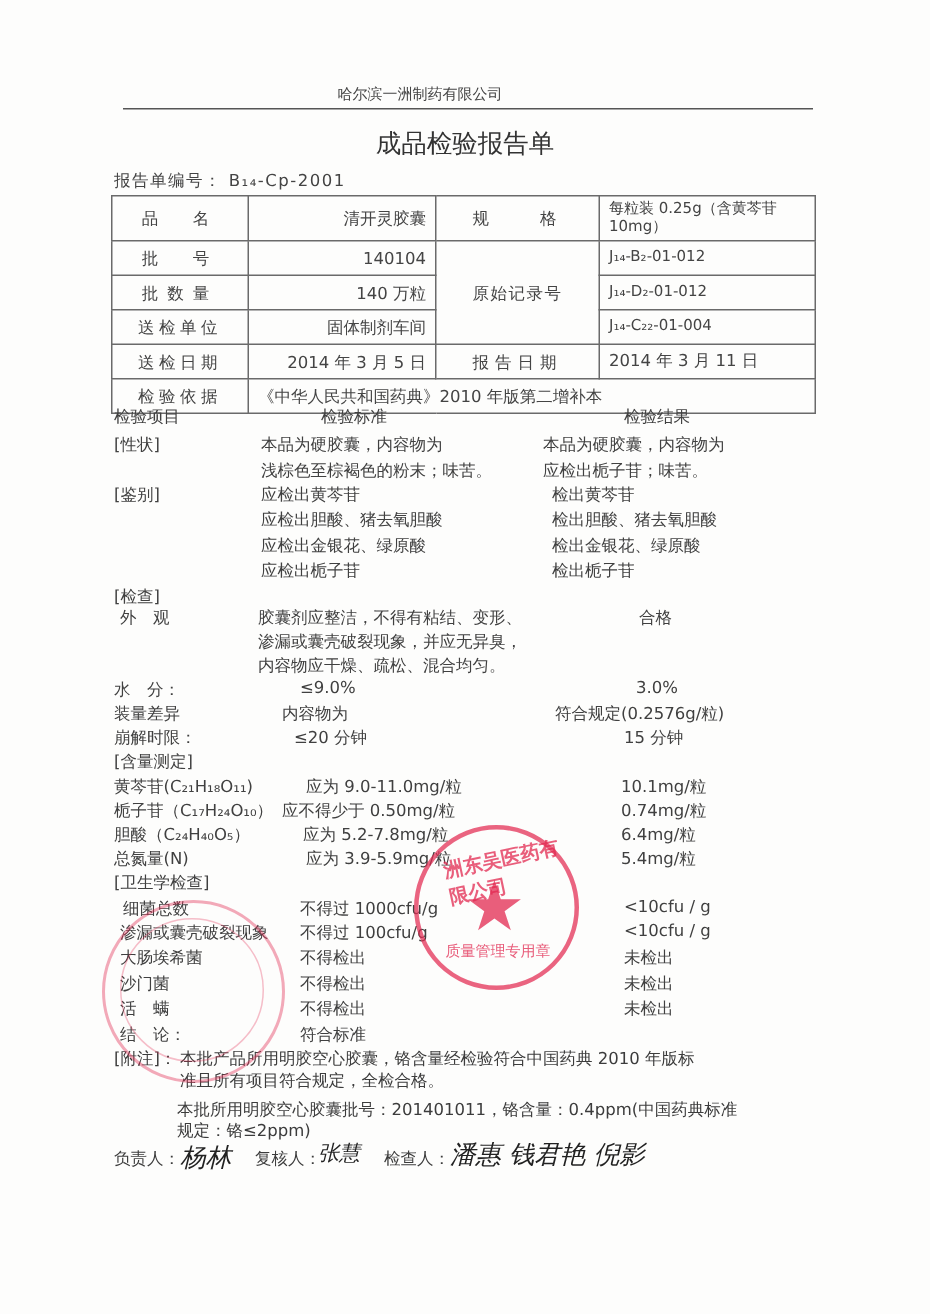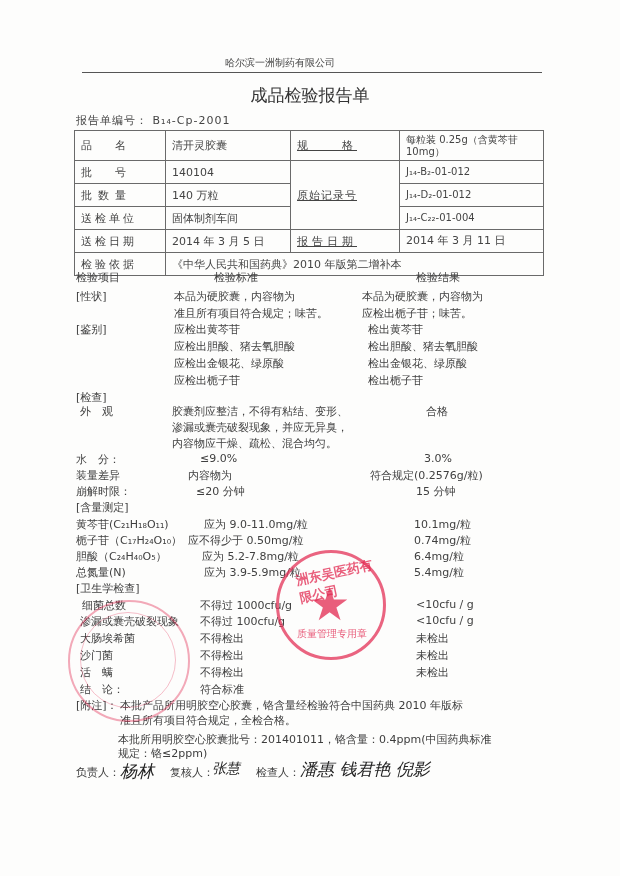--- a/index.html
+++ b/index.html
@@ -10,23 +10,23 @@
   .abs { position: absolute; white-space: nowrap; }
   .company { left: 0; width: 560px; top: 56px; text-align: center; font-size: 10px; color: #444; }
   .company-rule { left: 82px; top: 72px; width: 460px; height: 0; border-top: 1px solid #555; }
   .title { left: 0; width: 620px; top: 84px; text-align: center; font-family: "DejaVu Serif", "Liberation Serif", serif; font-size: 17px; color: #333; }
   .report-no { left: 76px; top: 113px; font-size: 11px; letter-spacing: 1px; color: #444; }
 
   table.head {
     position: absolute; left: 74px; top: 130px; width: 470px; border-collapse: collapse; font-size: 11px;
   }
   table.head td { border: 1px solid #6a6a6a; height: 22px; padding: 0 6px; color: #444; }
-  table.head td.lbl { width: 78px; letter-spacing: 6px; }
-  table.head td.val { width: 112px; text-align: left; }
-  table.head td.lbl2 { width: 96px; letter-spacing: 4px; text-decoration: underline; }
+  table.head td.lbl { width: 78px; letter-spacing: 6px; text-align: center; }
+  table.head td.val { width: 112px; text-align: right; }
+  table.head td.lbl2 { width: 96px; text-align: center; letter-spacing: 4px; }
   table.head td.val2 { font-size: 10px; line-height: 12px; }
   table.head td.wide { text-align: left; margin-left: 35px; }
 
   .row { position: absolute; font-size: 11px; color: #404040; white-space: nowrap; }
   .c1 { left: 76px; }
   .section { left: 76px; }
   .stamp {
     position: absolute; border-radius: 50%; border: 3px solid rgba(226, 40, 80, 0.72);
     color: rgba(226, 40, 80, 0.75);
   }
@@ -84,21 +84,21 @@
   </tr>
 </tbody>
   </table>
 
 <div class="row c1" style="top:270px">检验项目</div>
 <div class="row" style="left:214px; top:270px">检验标准</div>
 <div class="row" style="left:416px; top:270px">检验结果</div>
 
 <div class="row section" style="top:289px">[性状]</div>
 <div class="row" style="left:174px; top:289px">本品为硬胶囊，内容物为</div>
-<div class="row" style="left:174px; top:306px">准且所有项目符合规定；味苦。</div>
+<div class="row" style="left:174px; top:306px">浅棕色至棕褐色的粉末；味苦。</div>
 <div class="row" style="left:362px; top:289px">本品为硬胶囊，内容物为</div>
 <div class="row" style="left:362px; top:306px">应检出栀子苷；味苦。</div>
 
 <div class="row section" style="top:322px">[鉴别]</div>
 <div class="row" style="left:174px; top:322px">应检出黄芩苷</div>
 <div class="row" style="left:368px; top:322px">检出黄芩苷</div>
 <div class="row" style="left:174px; top:339px">应检出胆酸、猪去氧胆酸</div>
 <div class="row" style="left:368px; top:339px">检出胆酸、猪去氧胆酸</div>
 <div class="row" style="left:174px; top:356px">应检出金银花、绿原酸</div>
 <div class="row" style="left:368px; top:356px">检出金银花、绿原酸</div>

